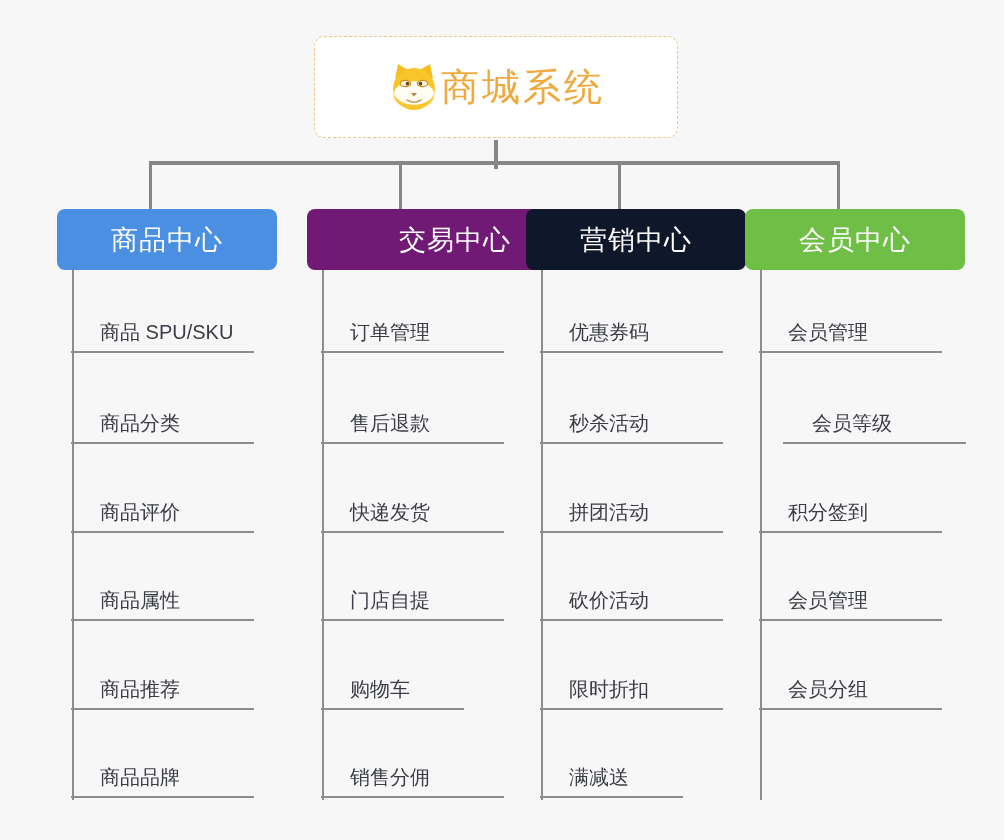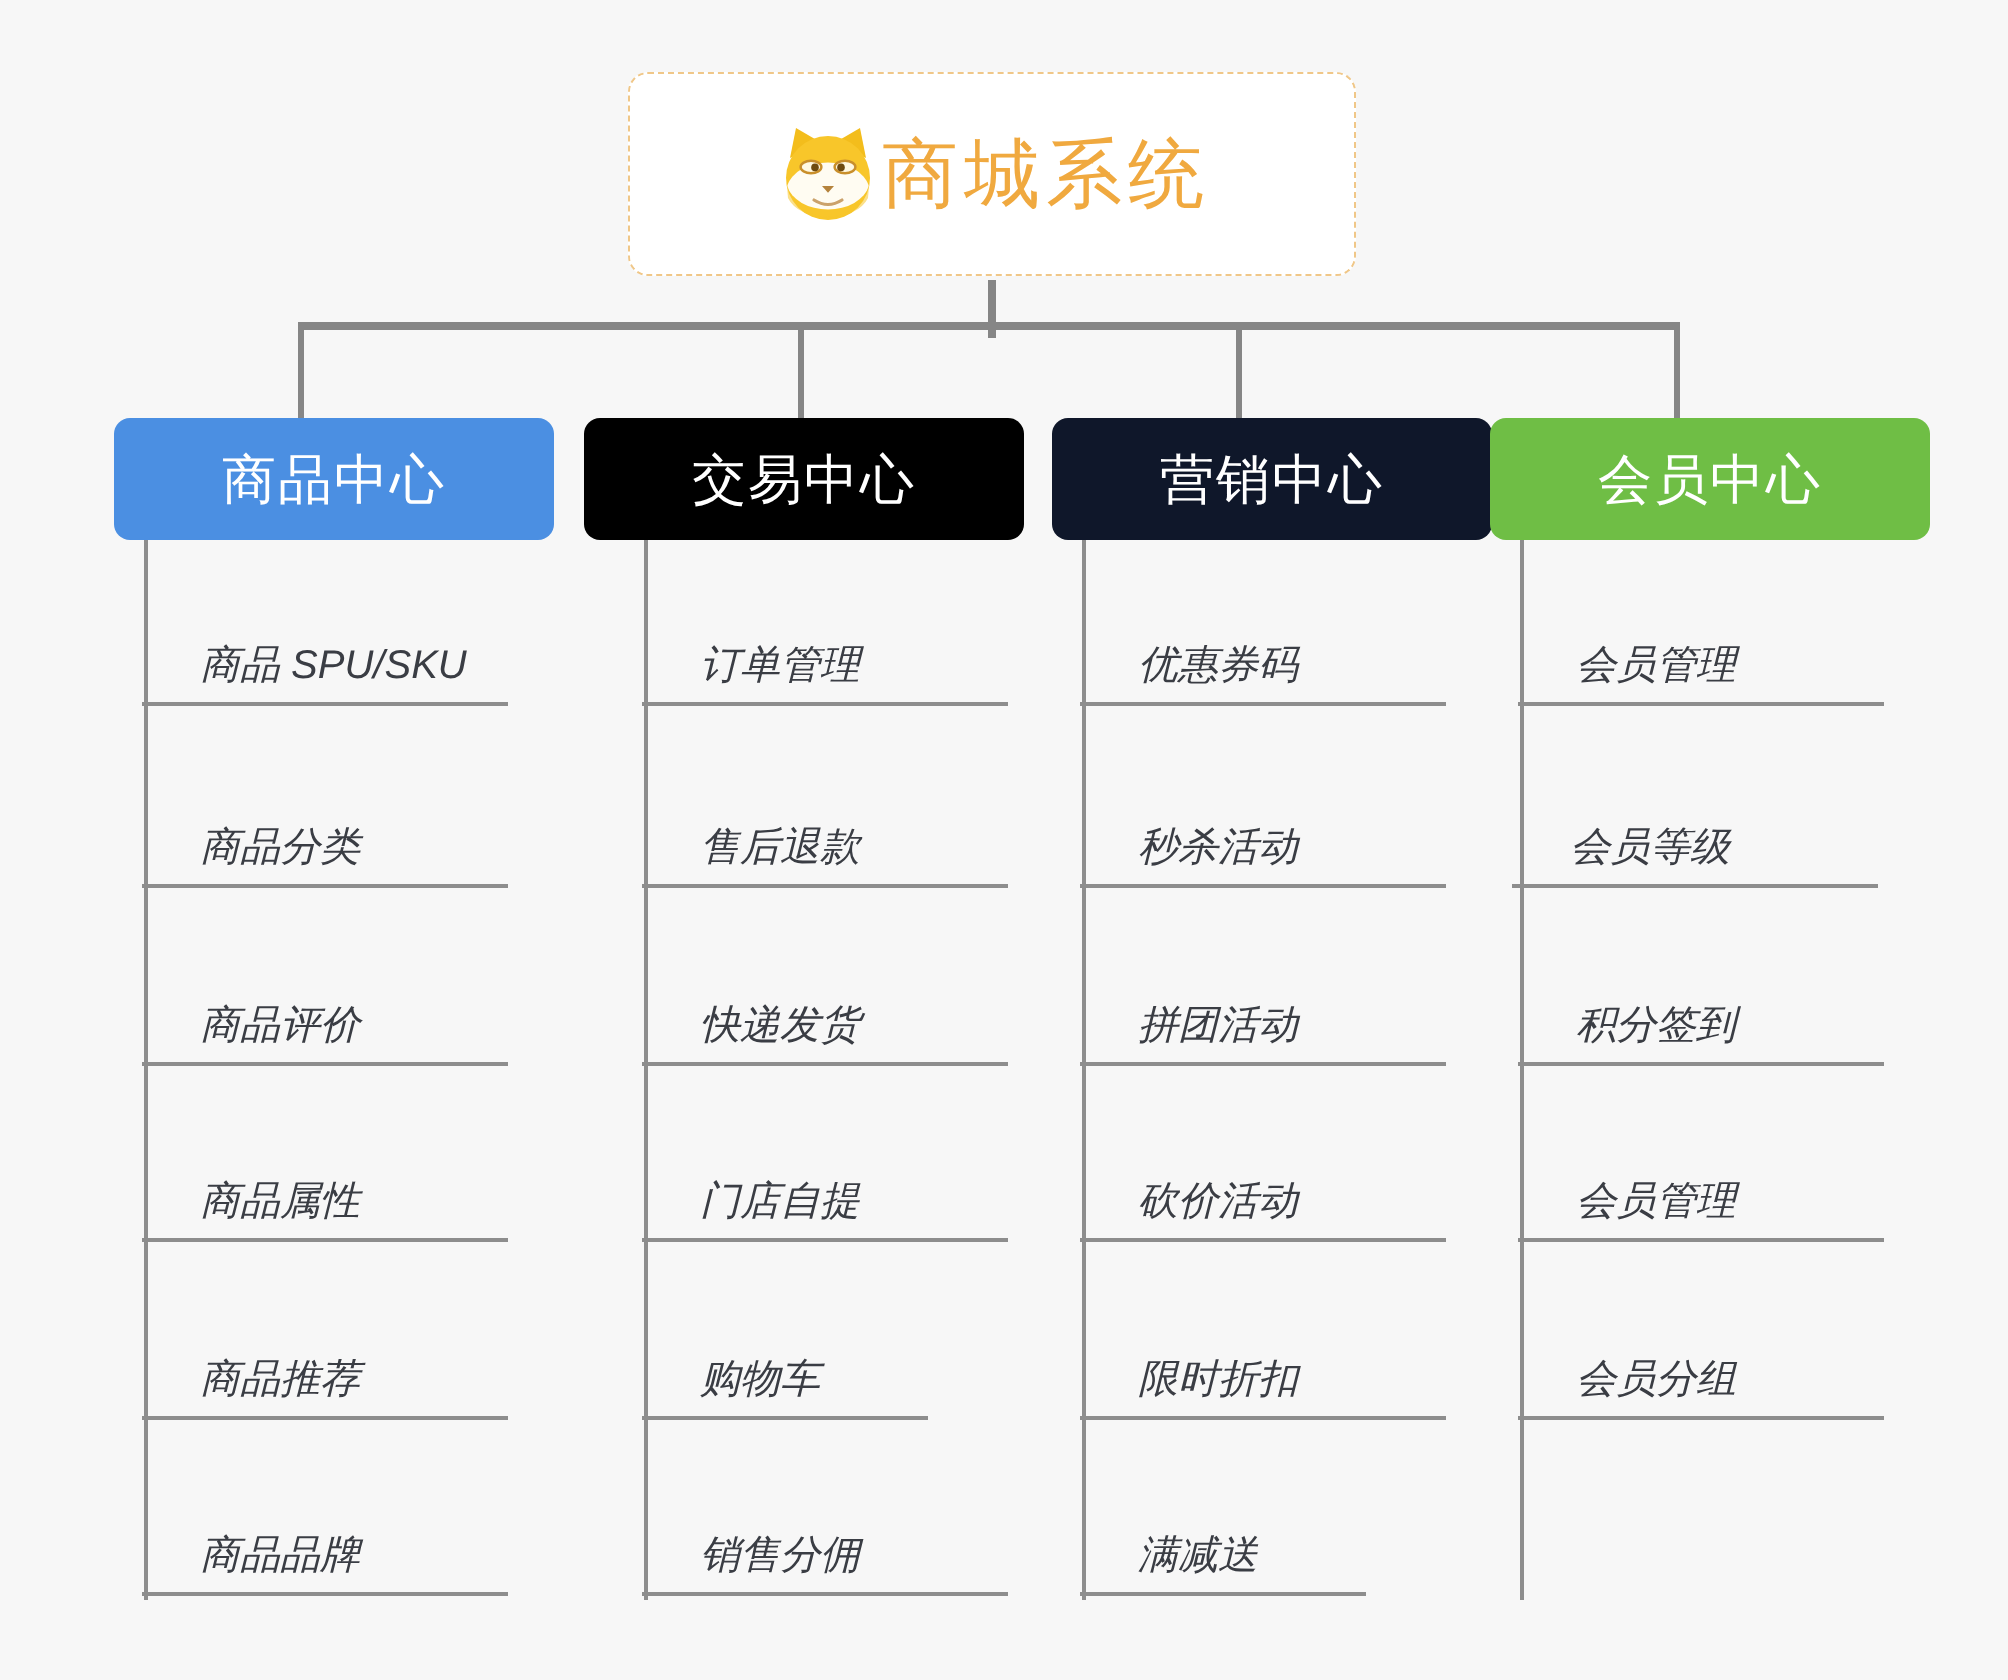--- a/index.html
+++ b/index.html
@@ -53,21 +53,20 @@
     border-bottom: 2px solid #8d8d8d;
     display: flex; align-items: flex-end;
     padding-left: 29px;
     box-sizing: content-box;
   }
   .leaf-label {
     font-size: 20px;
     color: #3a3d44;
     white-space: nowrap;
     padding-bottom: 5px;
-    font-style: italic;
   }
 </style>
 </head>
 <body>
 
 <div id="canvas">
 
   <div class="line" style="left:494px; top:140px; width:4px; height:29px;"></div>
   <div class="line" style="left:150px; top:161px; width:690px; height:4px;"></div>
   <div class="line" style="left:149px; top:161px; width:3px; height:48px;"></div>
@@ -110,21 +109,21 @@
   <div class="leaf" style="left:71px; top:581px;">
     <span class="leaf-label">商品属性</span>
   </div>
   <div class="leaf" style="left:71px; top:670px;">
     <span class="leaf-label">商品推荐</span>
   </div>
   <div class="leaf" style="left:71px; top:758px;">
     <span class="leaf-label">商品品牌</span>
   </div>
 
-  <div class="branch-header" style="left: 292px; background-color: #000000;">
+  <div class="branch-header" style="left: 307px; background-color: #701a75; padding-left: 38px;">
     <span>交易中心</span>
   </div>
   <div class="spine" style="left:322px;"></div>
   <div class="leaf" style="left:321px; top:313px;">
     <span class="leaf-label">订单管理</span>
   </div>
   <div class="leaf" style="left:321px; top:404px;">
     <span class="leaf-label">售后退款</span>
   </div>
   <div class="leaf" style="left:321px; top:493px;align-items:flex-end;">
@@ -163,21 +162,21 @@
     <span class="leaf-label">满减送</span>
   </div>
 
   <div class="branch-header" style="left: 745px; background-color: rgb(111, 190, 69);">
     <span>会员中心</span>
   </div>
   <div class="spine" style="left:760px;"></div>
   <div class="leaf" style="left:759px; top:313px;">
     <span class="leaf-label">会员管理</span>
   </div>
-  <div class="leaf" style="left:756px; top:404px;align-items:flex-end;">
+  <div class="leaf" style="left:783px; top:404px;align-items:flex-end;">
     <span class="leaf-label">会员等级</span>
   </div>
   <div class="leaf" style="left:759px; top:493px;">
     <span class="leaf-label">积分签到</span>
   </div>
   <div class="leaf" style="left:759px; top:581px;">
     <span class="leaf-label">会员管理</span>
   </div>
   <div class="leaf" style="left:759px; top:670px;">
     <span class="leaf-label">会员分组</span>

